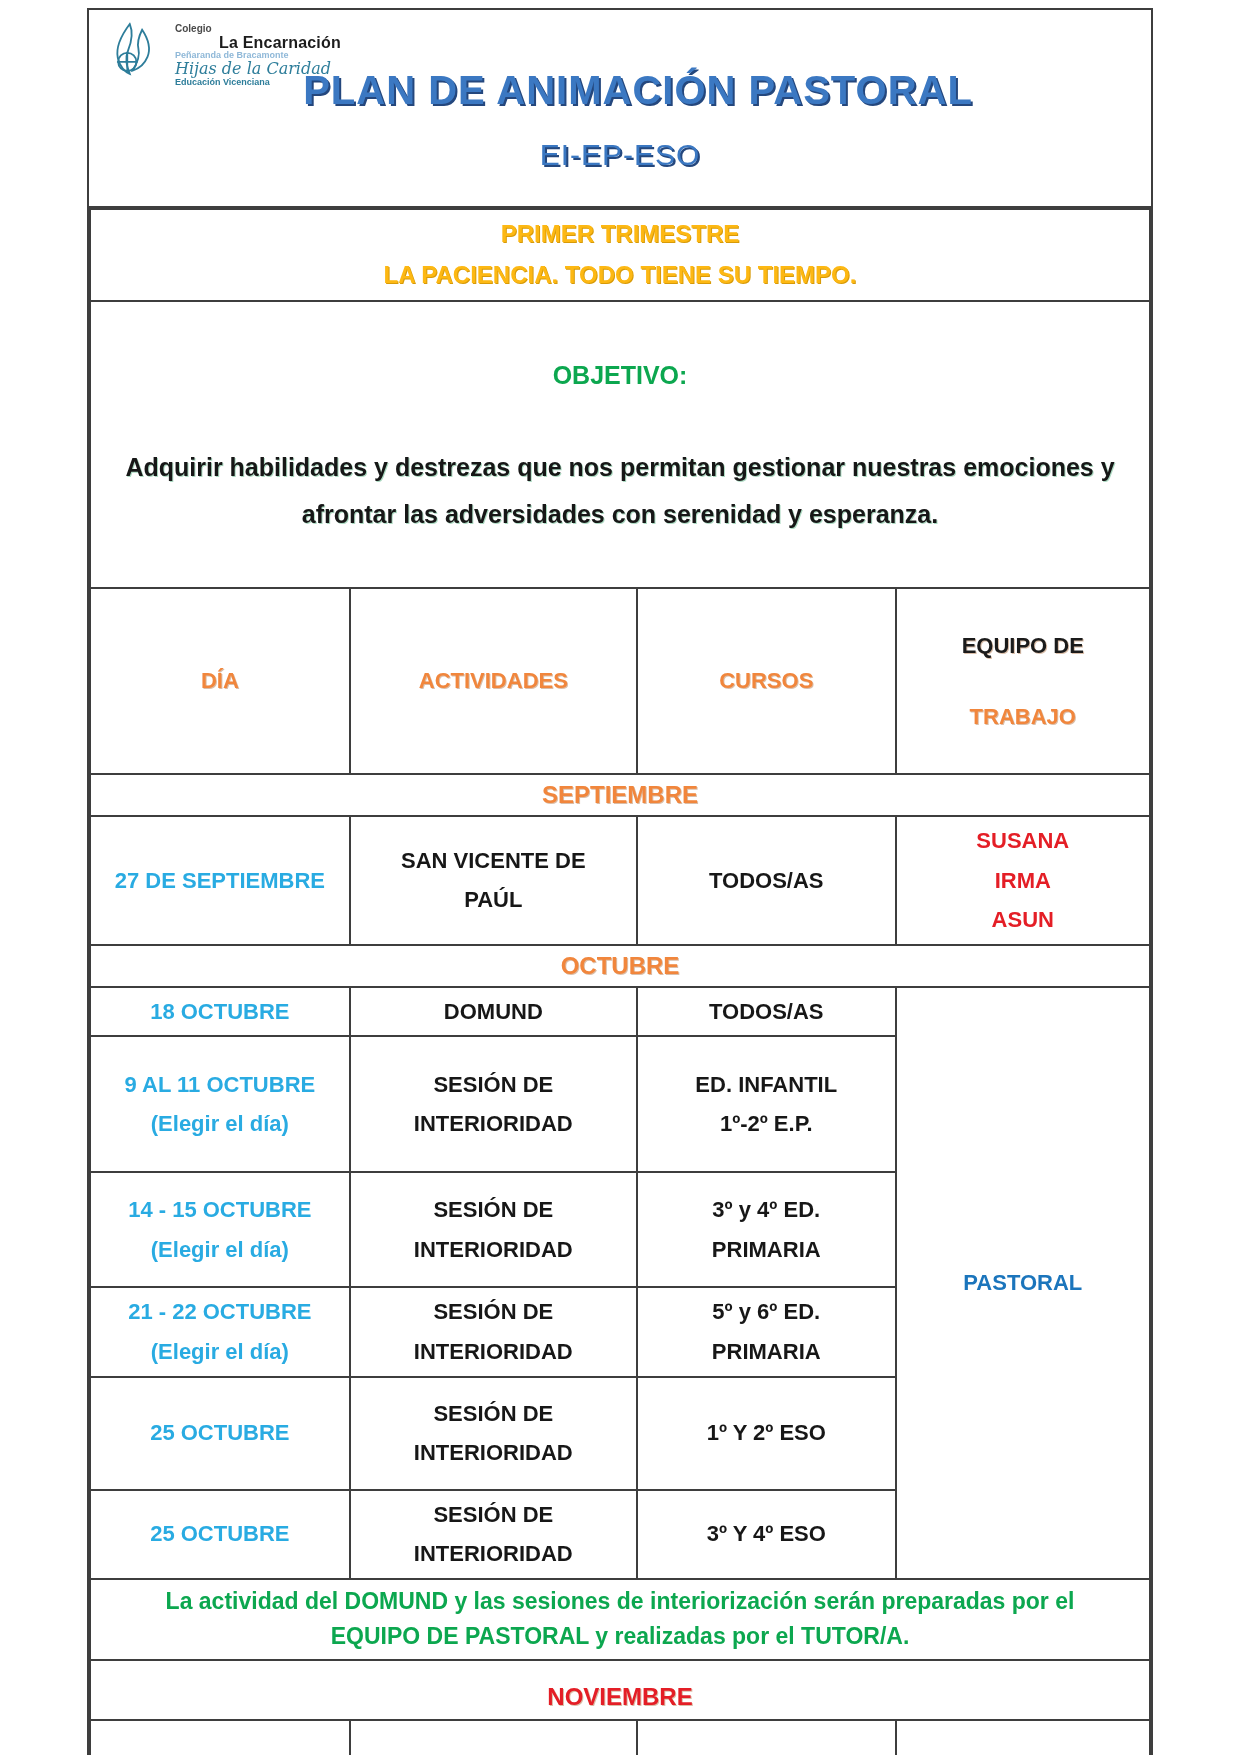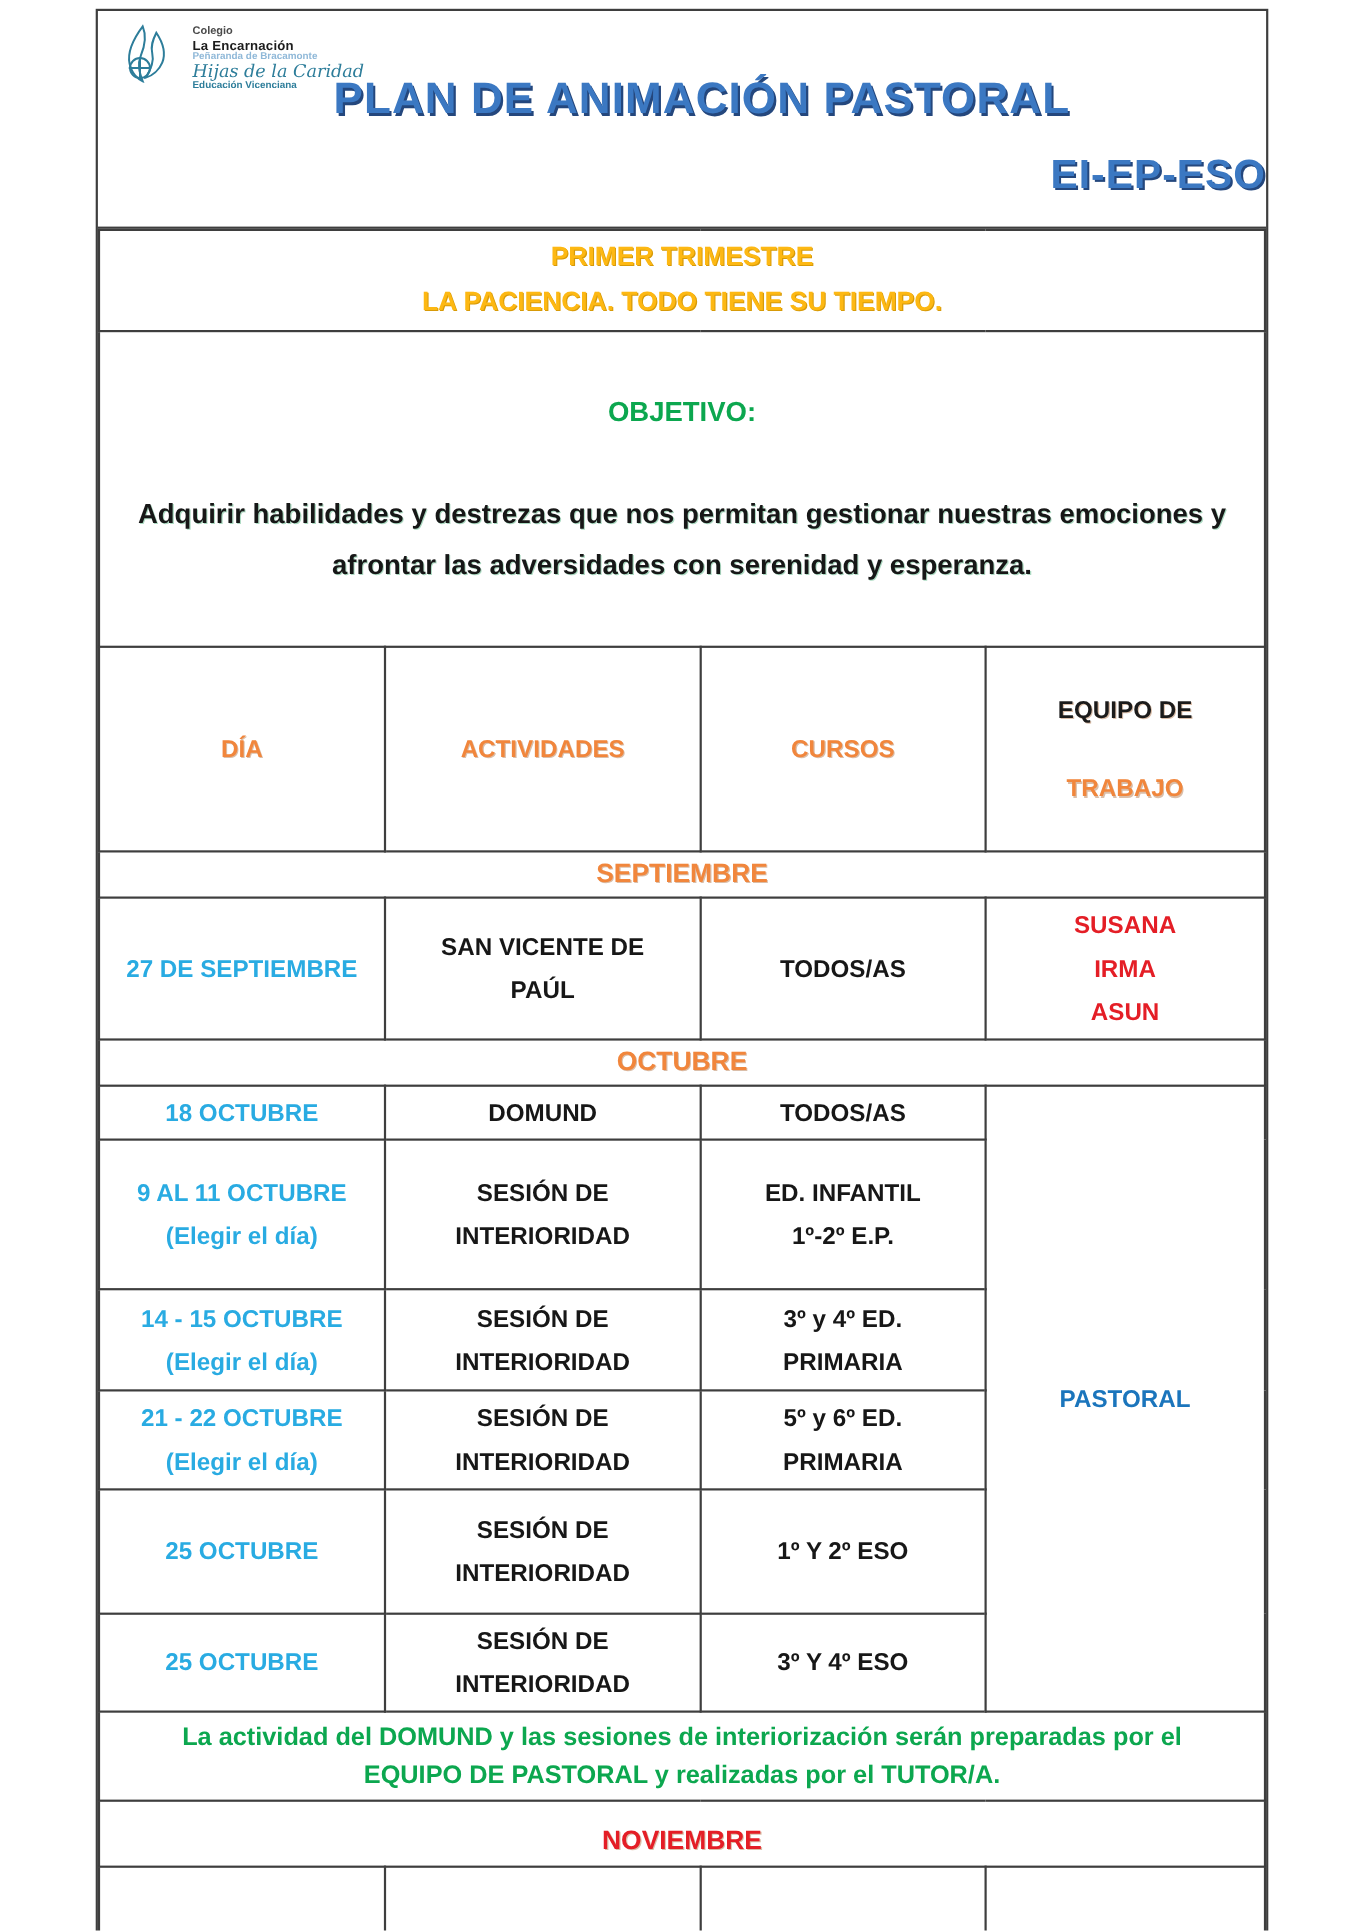--- a/index.html
+++ b/index.html
@@ -9,47 +9,47 @@
   }
   *{margin:0;padding:0;box-sizing:border-box;}
   body{width:1241px;height:1755px;background:#ffffff;font-family:"Liberation Sans","DejaVu Sans",sans-serif;position:relative;overflow:hidden;}
   .doc{position:absolute;left:87px;top:8px;width:1066px;border:2px solid var(--line);background:#fff;}
   
   .hdr{position:relative;height:198px;border-bottom:2px solid var(--line);}
   .logo{position:absolute;left:16px;top:6px;display:flex;align-items:flex-start;gap:4px;}
   .logo svg{width:66px;height:72px;}
   .logo-text{padding-top:8px;line-height:1.05;}
   .logo-colegio{font-size:10px;color:#4a4a4a;font-weight:bold;}
-  .logo-name{font-size:12px;color:#1c1c1c;font-weight:bold;letter-spacing:.2px;}
+  .logo-name{font-size:16px;color:#1c1c1c;font-weight:bold;letter-spacing:.2px;margin-left:44px;}
   .logo-town{font-size:9px;color:var(--teal-light);font-weight:bold;}
   .logo-script{font-family:"DejaVu Serif","Liberation Serif",serif;font-style:italic;font-size:16px;color:var(--teal);}
   .logo-foot{font-size:9px;color:var(--teal);font-weight:bold;}
   .title1{position:absolute;left:0;right:0;top:58px;text-align:center;font-size:40px;font-weight:bold;color:var(--blue);letter-spacing:1px;text-shadow:2px 2px 0 var(--blue-shadow);margin-left:36px;}
-  .title2{position:absolute;left:0;right:0;top:128px;text-align:right;font-size:37px;font-weight:bold;color:var(--blue);letter-spacing:1px;text-shadow:2px 2px 0 var(--blue-shadow);}
+  .title2{position:absolute;left:0;right:0;top:128px;text-align:center;font-size:30px;font-weight:normal;color:var(--blue);letter-spacing:1px;text-shadow:2px 2px 0 var(--blue-shadow);}
   
   table{width:100%;border-collapse:collapse;table-layout:fixed;}
   td{border:2px solid var(--line);text-align:center;vertical-align:middle;white-space:pre-line;font-weight:bold;padding:4px 8px;}
   .trim td{height:79px;color:var(--gold);font-size:24px;line-height:1.7;text-shadow:1px 1px 0 #d79a08;}
   .obj td{height:110px;font-size:25px;line-height:1.85;}
   .obj .obj-h{color:var(--green);display:block;}
   .obj .obj-b{color:var(--ink);display:block;text-shadow:1px 1px 0 rgba(18,150,80,.35);text-align:center;}
   .cols td{height:82px;color:var(--orange);font-size:22px;line-height:1.6;text-shadow:1px 1px 0 rgba(150,70,10,.35);}
   .equipo-top{color:#1b1b1b;display:block;}
   .equipo-bottom{color:var(--orange);display:block;}
   .month td{height:42px;color:var(--orange);font-size:24px;text-shadow:1px 1px 0 rgba(150,70,10,.35);}
   .month-nov td{height:60px;color:var(--red);font-size:24px;vertical-align:bottom;padding-bottom:8px;}
   .ev td{font-size:22px;line-height:1.8;}
   .dia{color:var(--cyan);}
   .act{color:var(--ink);}
   .cur{color:var(--ink);}
   .eq{color:var(--red);line-height:1.6;margin-left:20px;}
   .r-sep td{height:107px;}
   .r-18 td{height:40px;}
   .r-911 td{height:136px;text-align:center;}
-  .r-1415 td{height:92px;}
+  .r-1415 td{height:115px;}
   .r-2122 td{height:82px;}
   .r-25a td{height:113px;}
   .r-25b td{height:76px;}
   .r-nov td{height:271px;}
   .pastoral-cell{color:var(--pastoral);font-size:23px;}
   .note td{height:79px;color:var(--green);font-size:23px;font-weight:bold;line-height:1.55;padding:4px 20px;}
   .nov-lines{line-height:1.75;}
 </style>
 </head>
 <body>

